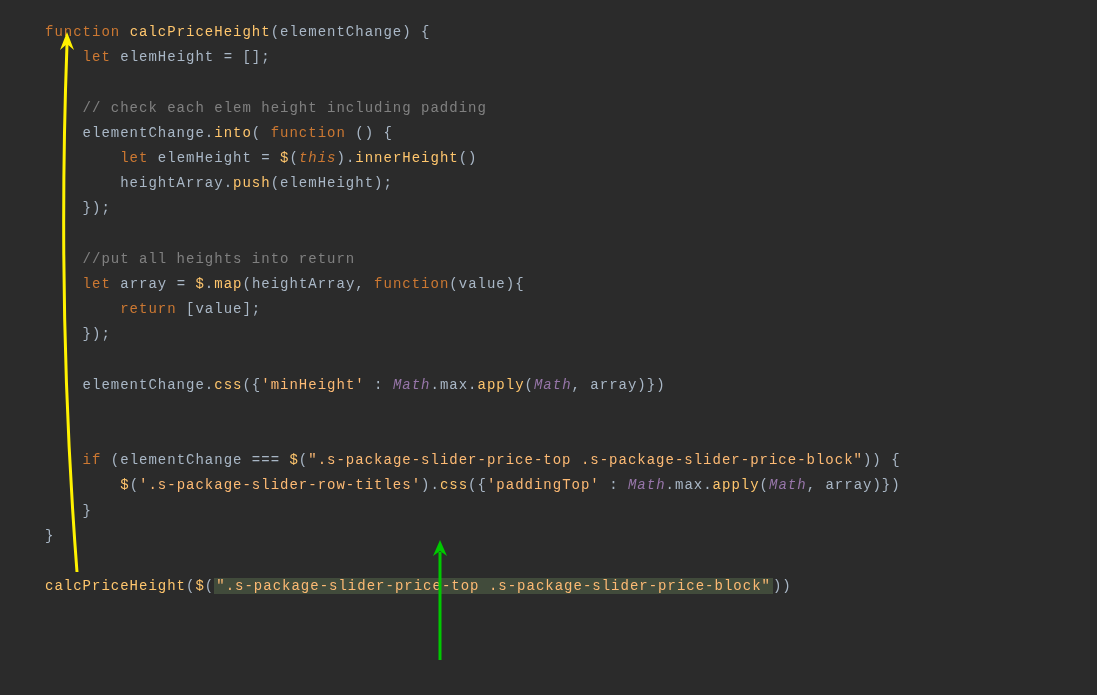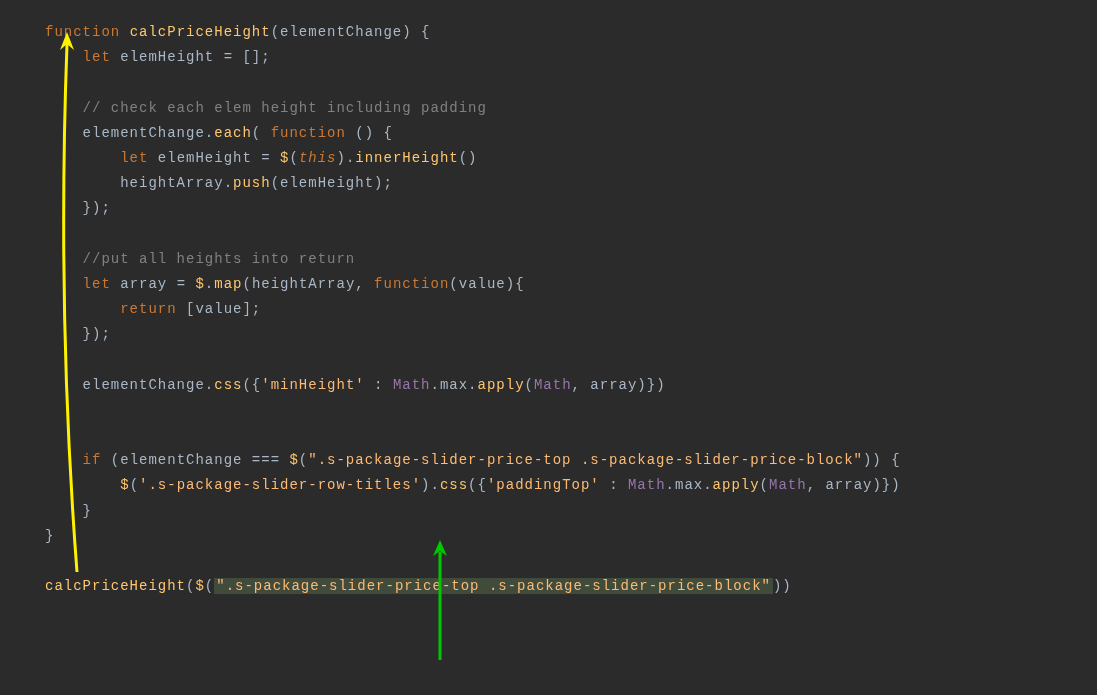--- a/index.html
+++ b/index.html
@@ -26,21 +26,21 @@
     }
     .line {
       white-space: pre;
       min-height: 25px;
     }
     .kw { color: #cc7832; }
     .fn-name { color: #ffc66d; }
     .str { color: #fdba74; }
     .comment { color: #808080; margin-top: 22px; }
     .this { color: #cc7832; font-style: italic; }
-    .math { color: #9876aa; }
+    .math { color: #9876aa; font-style: italic; }
     .punct { color: #a9b7c6; font-family: Liberation Mono, monospace; }
     .highlight {
       background: rgba(106, 135, 89, 0.35);
       padding: 0 2px;
     }
     .arrow-yellow {
       position: absolute;
       left: 52px;
       top: 32px;
       pointer-events: none;
@@ -53,21 +53,21 @@
     }
   </style>
 </head>
 <body>
 
 <div class="code">
   <div class="line"><span class="kw">function</span> <span class="fn-name">calcPriceHeight</span><span class="punct">(elementChange) {</span></div>
   <div class="line">    <span class="kw">let</span><span class="punct"> elemHeight = [];</span></div>
   <div class="line"> </div>
   <div class="line"><span class="comment">    // check each elem height including padding</span></div>
-  <div class="line"><span>    elementChange.</span><span class="fn-name">each</span><span>( </span><span class="kw">function</span><span> () {</span></div>
+  <div class="line"><span>    elementChange.</span><span class="fn-name">into</span><span>( </span><span class="kw">function</span><span> () {</span></div>
   <div class="line">        <span class="kw">let</span><span> elemHeight = </span><span class="fn-name">$</span><span>(</span><span class="this">this</span><span>).</span><span class="fn-name">innerHeight</span><span>()</span></div>
   <div class="line"><span>        heightArray.</span><span class="fn-name">push</span><span>(elemHeight);</span></div>
   <div class="line"><span>    });</span></div>
   <div class="line"> </div>
   <div class="line"><span class="comment">    //put all heights into return</span></div>
   <div class="line">    <span class="kw">let</span><span> array = </span><span class="fn-name">$</span><span>.</span><span class="fn-name">map</span><span>(heightArray, </span><span class="kw">function</span><span>(value){</span></div>
   <div class="line">        <span class="kw">return</span><span> [value];</span></div>
   <div class="line"><span>    });</span></div>
   <div class="line"> </div>
   <div class="line"><span>    elementChange.</span><span class="fn-name">css</span><span>({</span><span class="str">'minHeight'</span><span> : </span><span class="math">Math</span><span>.max.</span><span class="fn-name">apply</span><span>(</span><span class="math">Math</span><span>, array)})</span></div>

